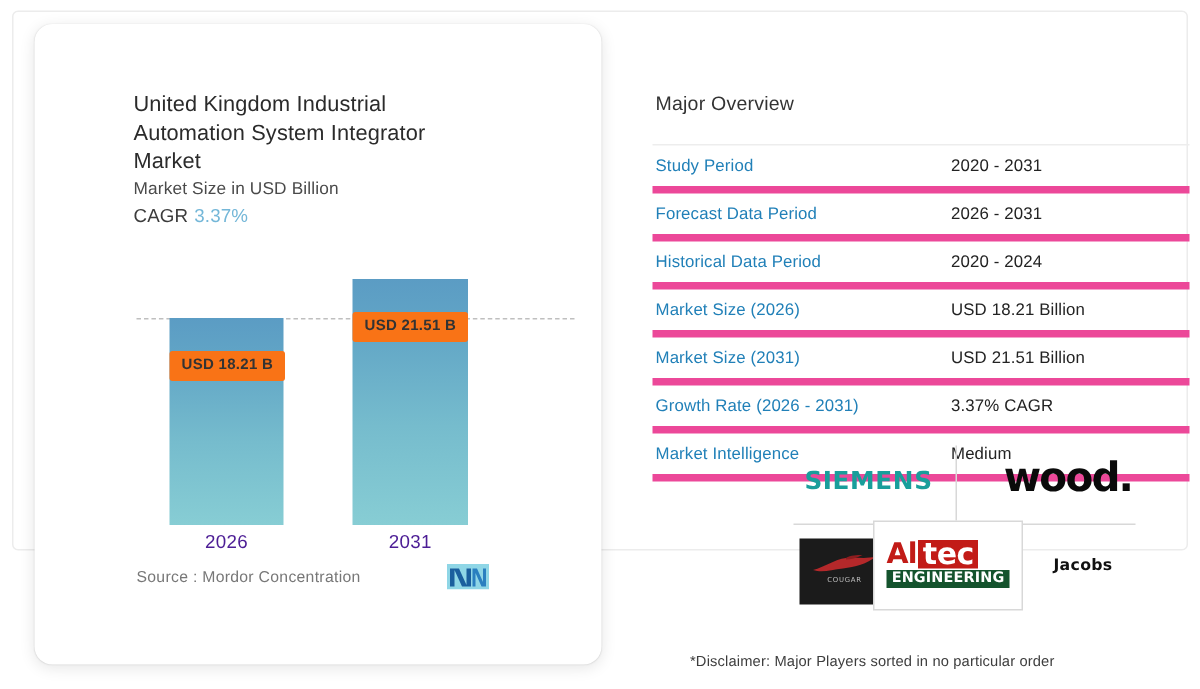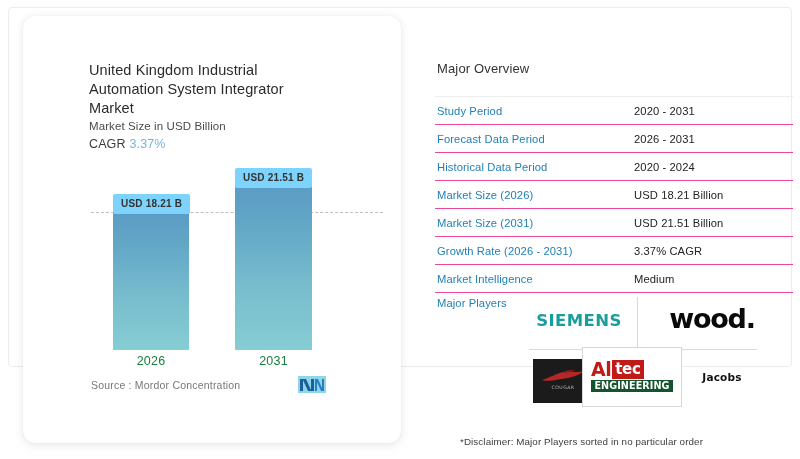--- a/index.html
+++ b/index.html
@@ -108,42 +108,43 @@
     width: 76px;
     height: 138px;
   }
   .bar-2031 {
     left: 212px;
     width: 77px;
     height: 164px;
   }
   .bar-label {
     position: absolute;
-    background: #7dd3fc;
+    background: #f97316;
     color: #333333;
     font-size: 10px;
     font-weight: 700;
     letter-spacing: .2px;
     padding: 4px 8px 5px 8px;
     border-radius: 2px;
     white-space: nowrap;
+    margin-top: 40px;
   }
   .label-2026 {
     left: 90px;
     top: 178px;
   }
   .label-2031 {
     left: 212px;
     top: 152px;
   }
   .x-label {
     position: absolute;
     top: 338px;
     font-size: 12.5px;
-    color: #15803d;
+    color: #4c1d95;
     text-align: center;
     letter-spacing: .2px;
   }
   .x-2026 { left: 90px; width: 76px; }
   .x-2031 { left: 212px; width: 77px; }
 
   .source-line {
     position: absolute;
     left: 68px;
     top: 363px;
@@ -178,21 +179,21 @@
 
   .table {
     position: absolute;
     left: 14px;
     top: 80px;
     width: 358px;
   }
   .trow {
     position: relative;
     height: 27px;
-    border-bottom: 1px solid #ec4899;
+    border-bottom: 5px solid #ec4899;
     display: flex;
     align-items: center;
   }
   .trow:first-child { border-top: 1px solid #ededed; }
   .tlabel {
     width: 175px;
     font-size: 11.2px;
     color: #2180b8;
     letter-spacing: .1px;
     padding-left: 2px;
@@ -321,21 +322,21 @@
     font-size: 19px;
     font-weight: 700;
     color: #c21b17;
     line-height: 19px;
     font-family: "DejaVu Sans", sans-serif;
     letter-spacing: -.5px;
   }
   .altec-tec {
     background: #c21b17;
     color: #ffffff;
-    font-size: 15px;
+    font-size: 20px;
     font-weight: 700;
     line-height: 19px;
     padding: 0 3px;
     margin-left: 1px;
     font-family: "DejaVu Sans", sans-serif;
     letter-spacing: -.3px;
   }
   .altec-eng {
     background: #14532d;
     color: #ffffff;
@@ -435,23 +436,20 @@
         </div>
         <div class="trow">
           <div class="tlabel">Growth Rate (2026 - 2031)</div>
           <div class="tvalue">3.37% CAGR</div>
         </div>
         <div class="trow">
           <div class="tlabel">Market Intelligence</div>
           <div class="tvalue">Medium</div>
         </div>
 
-        <div class="trow trow-players">
-          <div class="tlabel">Major Players</div>
-        </div>
       </div>
 
       <div class="logos">
         <div class="logo-divider-v"></div>
         <div class="logo-divider-h"></div>
         <div class="logo-divider-v2"></div>
 
         <div class="logo-siemens">SIEMENS</div>
 
         <div class="logo-wood">wood.</div>

